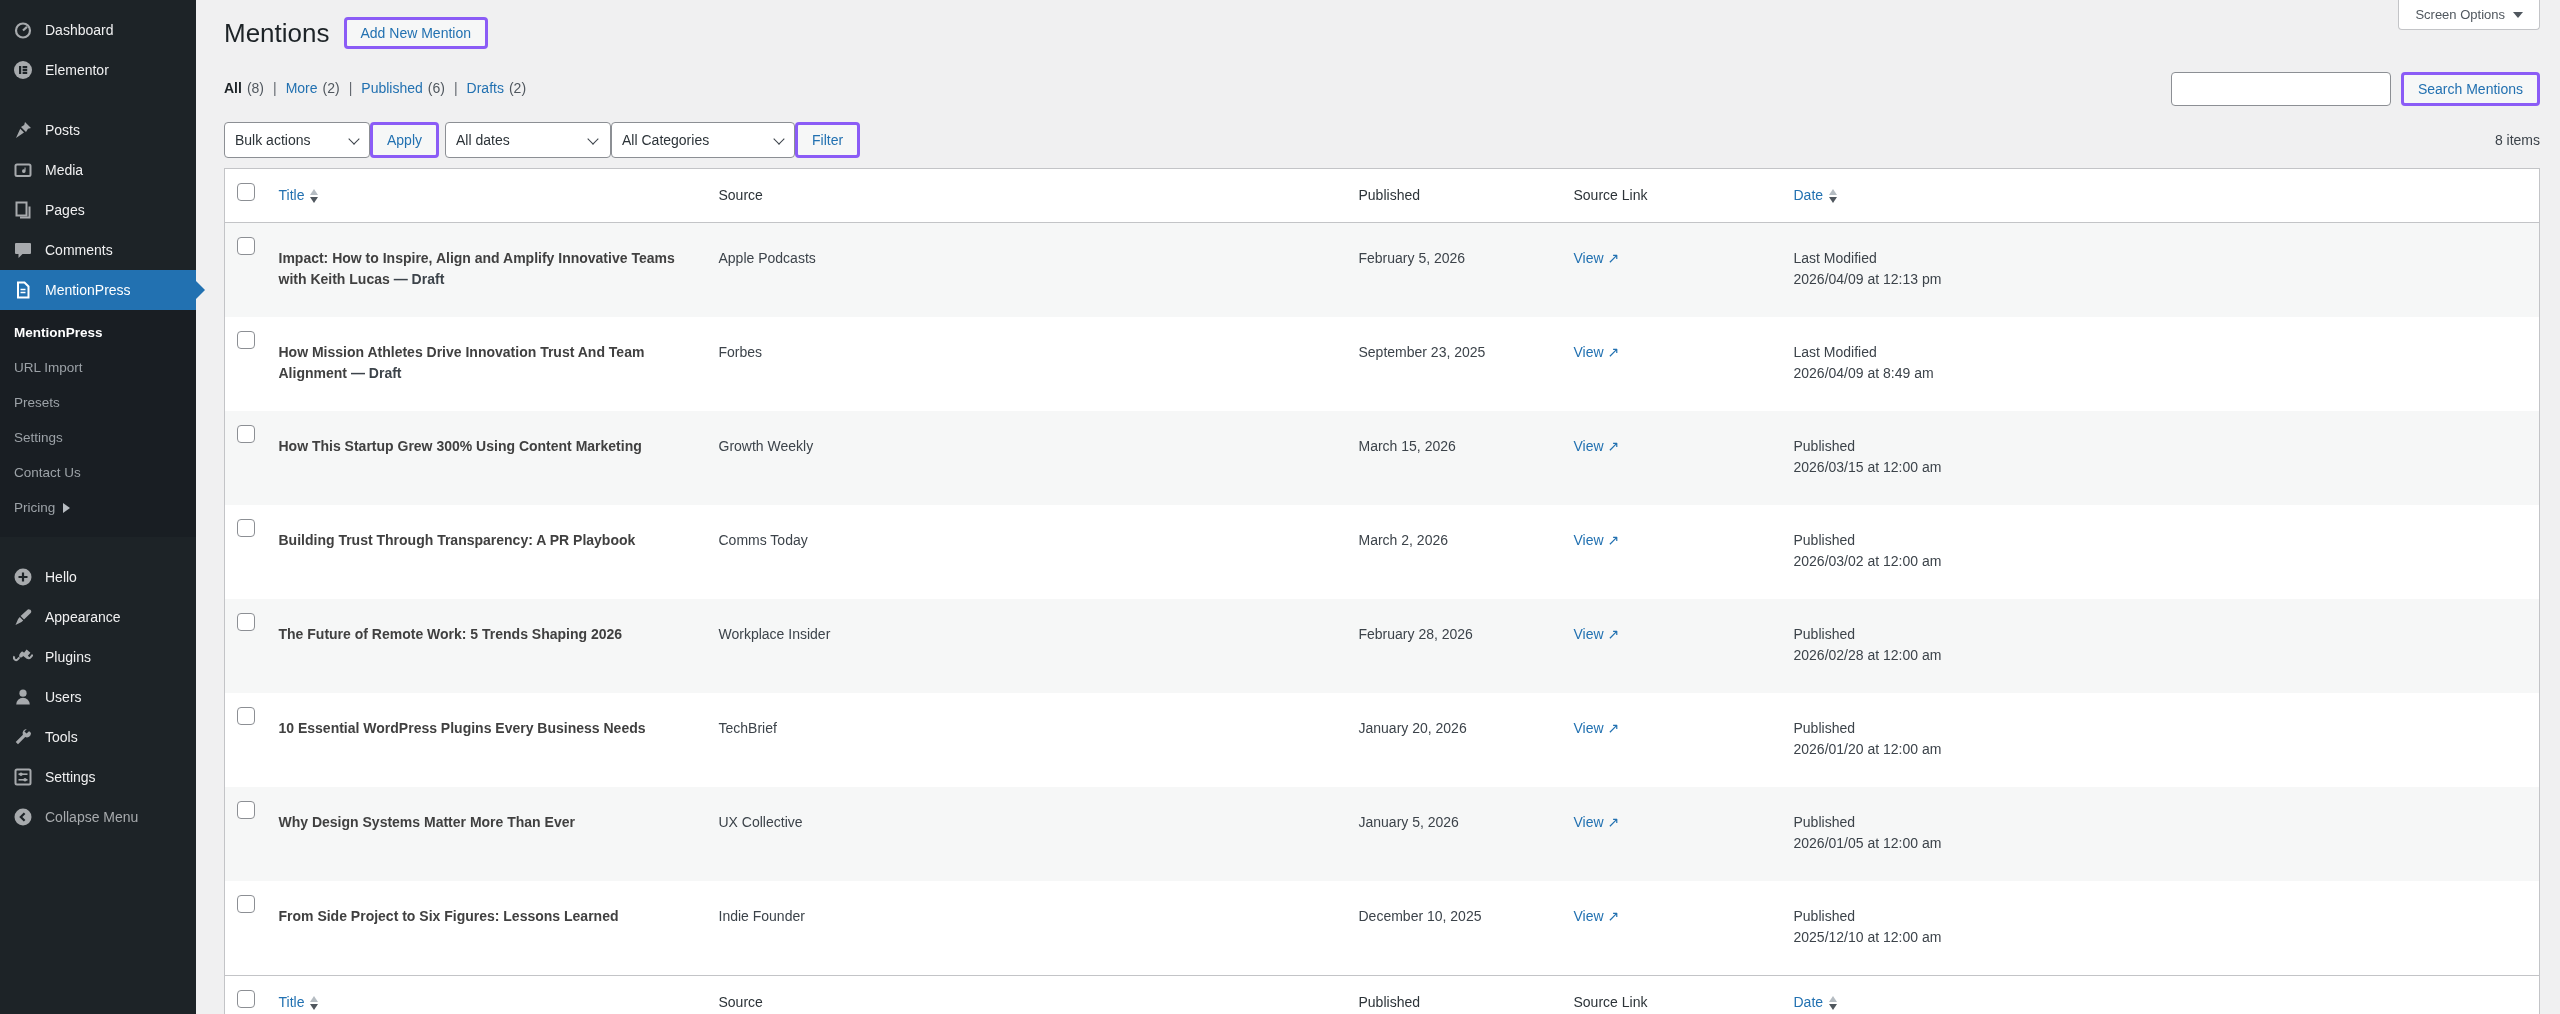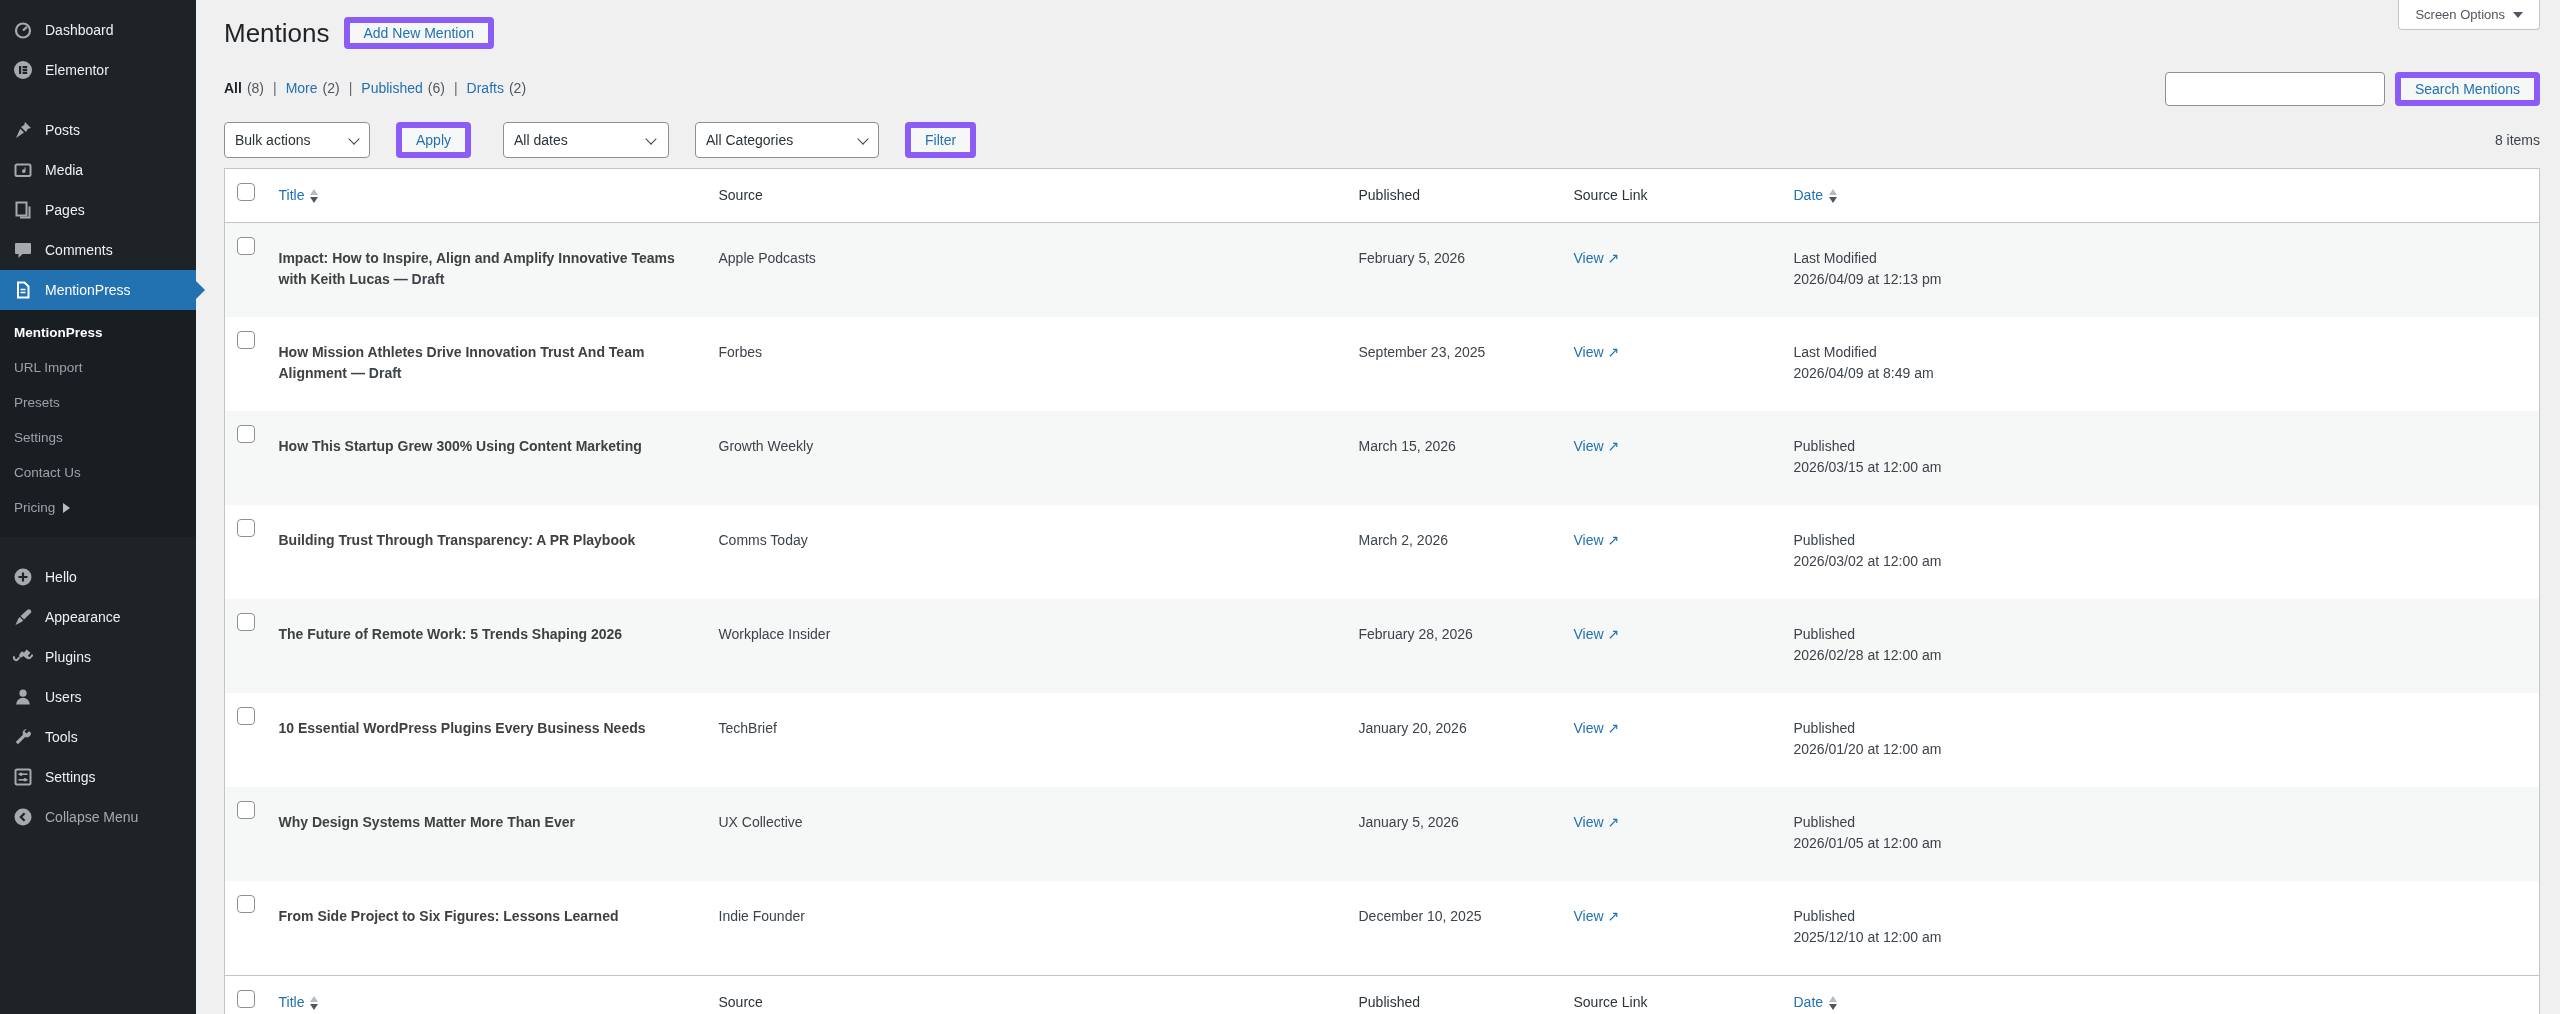--- a/index.html
+++ b/index.html
@@ -57,38 +57,38 @@
   }
   .tri-down {
     width: 0; height: 0; display: inline-block;
     border: 5px solid transparent; border-top: 6px solid #50575e; border-bottom: 0;
   }
 
   .title-row { padding-top: 16px; display: flex; align-items: center; gap: 14px; }
   h1.page-title { font-size: 26px; font-weight: 400; color: #1d2327; line-height: 34px; }
   .button {
     display: inline-flex; align-items: center; justify-content: center;
-    background: #f6f7f7; border: 6px solid #8b5cf6; color: #2271b1;
+    background: #f6f7f7; border: 3px solid #8b5cf6; color: #2271b1;
     border-radius: 4px; font-size: 14px; cursor: pointer;
     padding: 0 14px; height: 34px; font-family: inherit;
   }
 
   .search-box { position: absolute; top: 72px; right: 20px; display: flex; gap: 10px; align-items: center; }
   .search-box input {
     width: 220px; height: 34px; border: 1px solid #8c8f94; border-radius: 4px;
     background: #fff; font-size: 14px; padding: 0 8px; font-family: inherit;
   }
 
   .subsubsub { margin-top: 30px; font-size: 14px; display: flex; align-items: center; }
   .subsubsub .f-sep { color: #646970; margin: 0 9px; }
   .subsubsub a { color: #2271b1; }
   .subsubsub .current-f { color: #1d2327; font-weight: bold; }
   .subsubsub .count { color: #50575e; font-weight: 400; margin-left: 5px; }
 
-  .tablenav { margin-top: 26px; display: flex; align-items: center; gap: 26px; height: 36px; }
+  .tablenav { margin-top: 26px; display: flex; align-items: center; gap: 0; height: 36px; }
   .select-wrap { position: relative; display: inline-block; }
   .select-wrap select {
     appearance: none; -webkit-appearance: none;
     height: 36px; border: 1px solid #8c8f94; border-radius: 4px;
     background: #fff; font-size: 14px; color: #2c3338;
     padding: 0 34px 0 10px; font-family: inherit; cursor: pointer;
   }
   .select-wrap .chevron {
     position: absolute; right: 12px; top: 13px; pointer-events: none;
     width: 8px; height: 8px; border-right: 1.8px solid #3c434a; border-bottom: 1.8px solid #3c434a;

